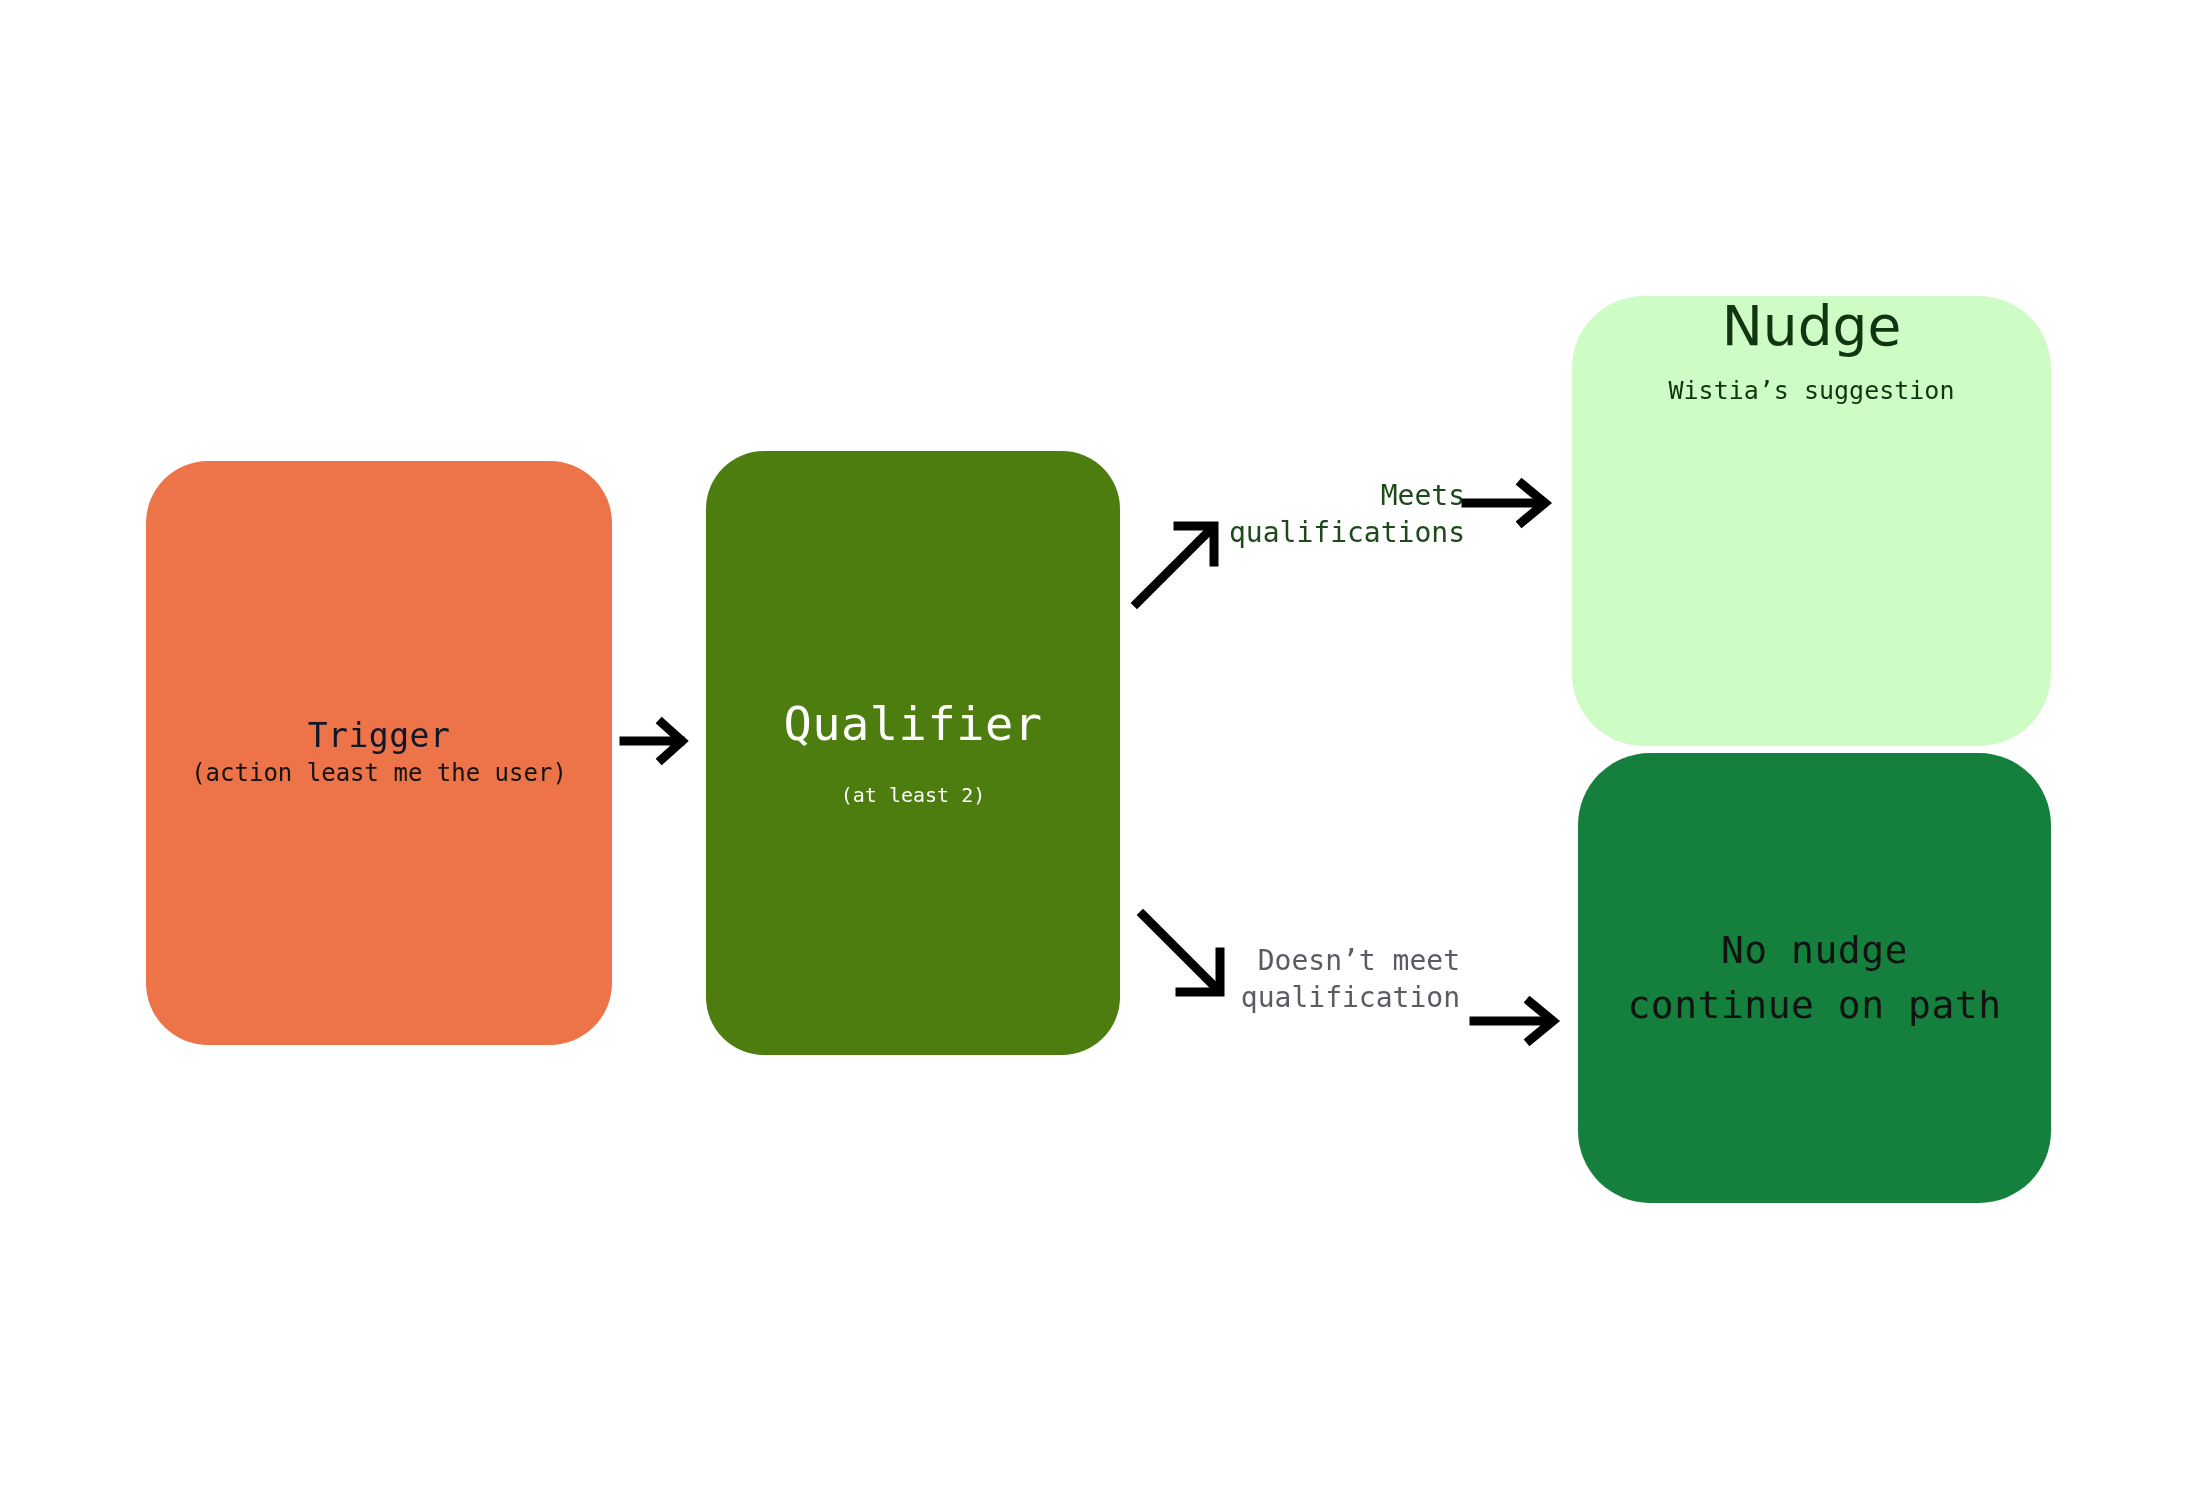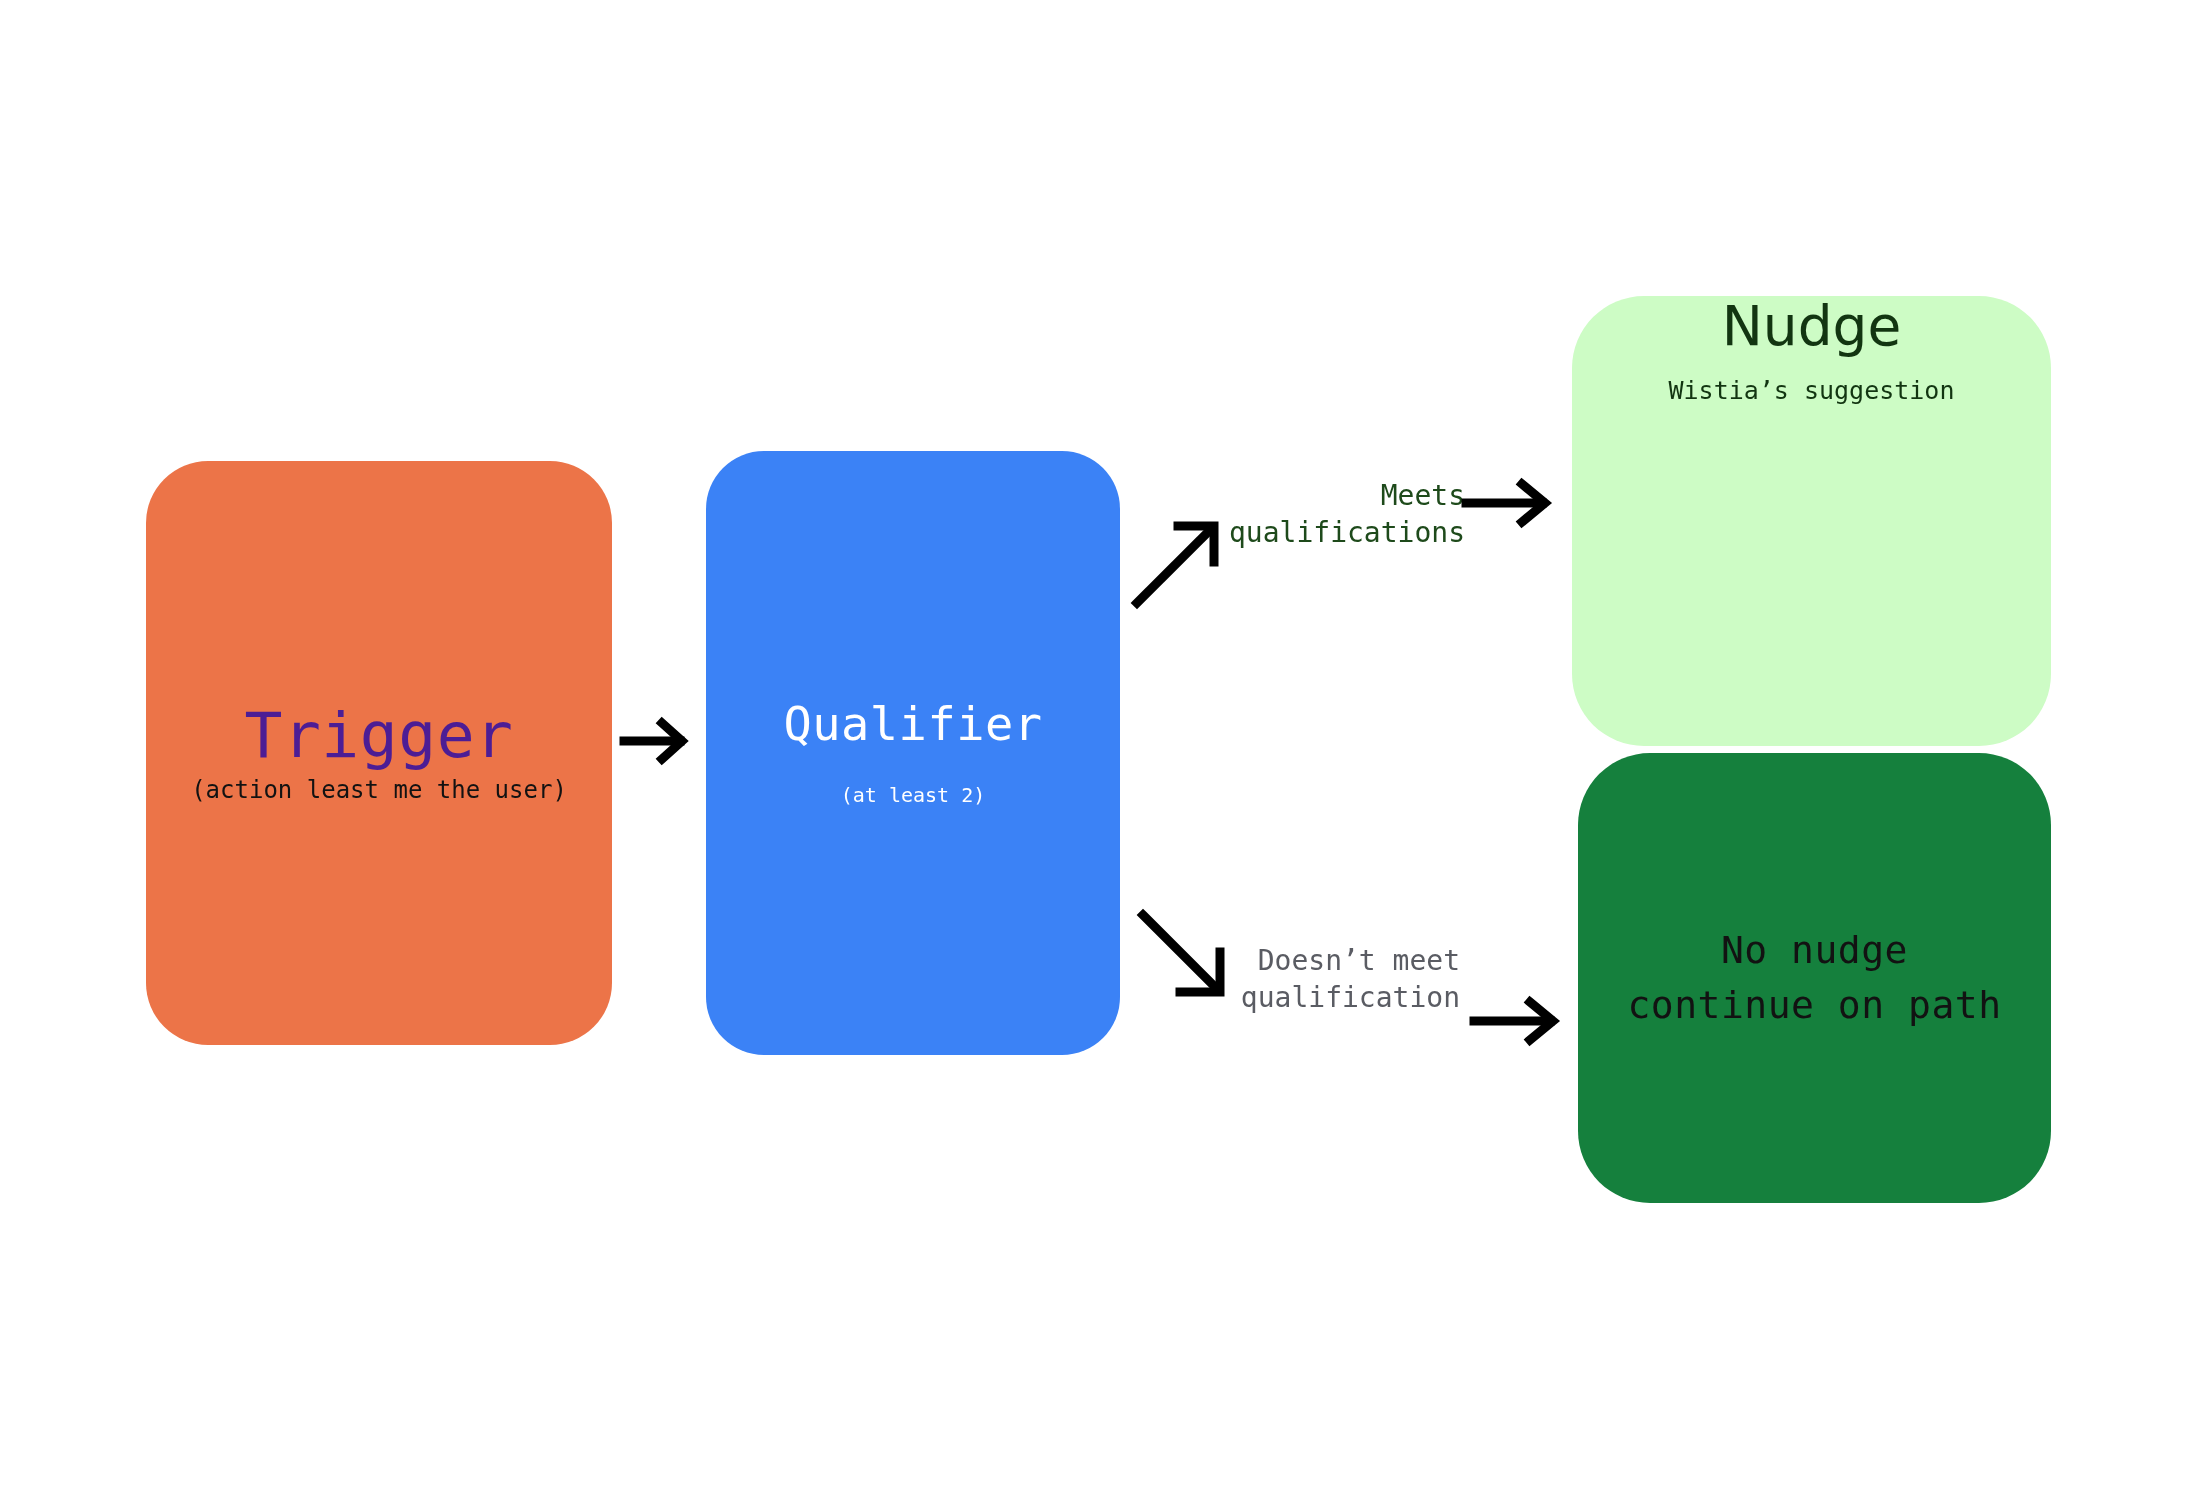--- a/index.html
+++ b/index.html
@@ -45,36 +45,36 @@
   
   #node-trigger {
     left: 146px;
     top: 461px;
     width: 466px;
     height: 584px;
     background: #EC7448;
     border-radius: 62px;
   }
   #node-trigger .title {
-    font-size: 63px;
-    color: #4c1d95;
+    font-size: 33px;
+    color: #0f172a;
     margin-bottom: 4px;
   }
   #node-trigger .subtitle {
     font-size: 24px;
     color: #121212;
   }
 
   
   #node-qualifier {
     left: 706px;
     top: 451px;
     width: 414px;
     height: 604px;
-    background: #3b82f6;
+    background: #4d7c0f;
     border-radius: 58px;
     gap: 12px;
   }
   #node-qualifier .title {
     font-size: 47px;
     color: #ffffff;
     margin-bottom: 22px;
   }
   #node-qualifier .subtitle {
     font-size: 20px;

